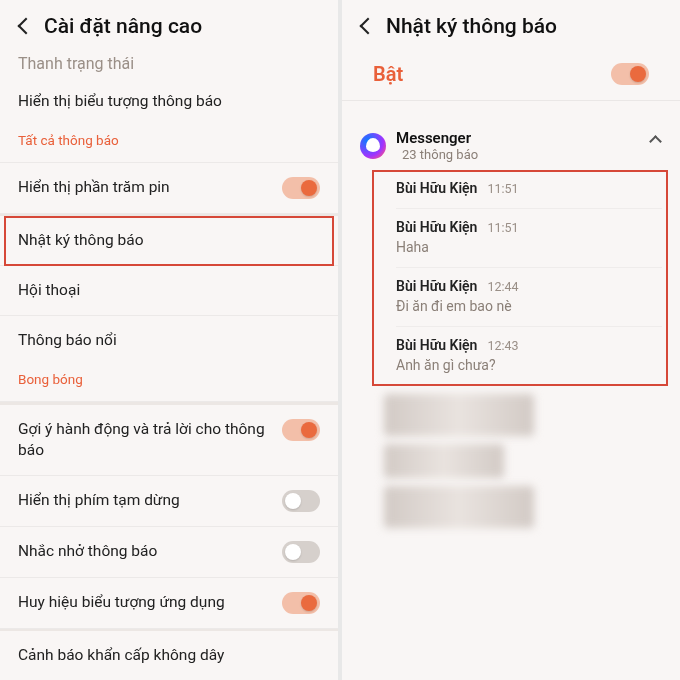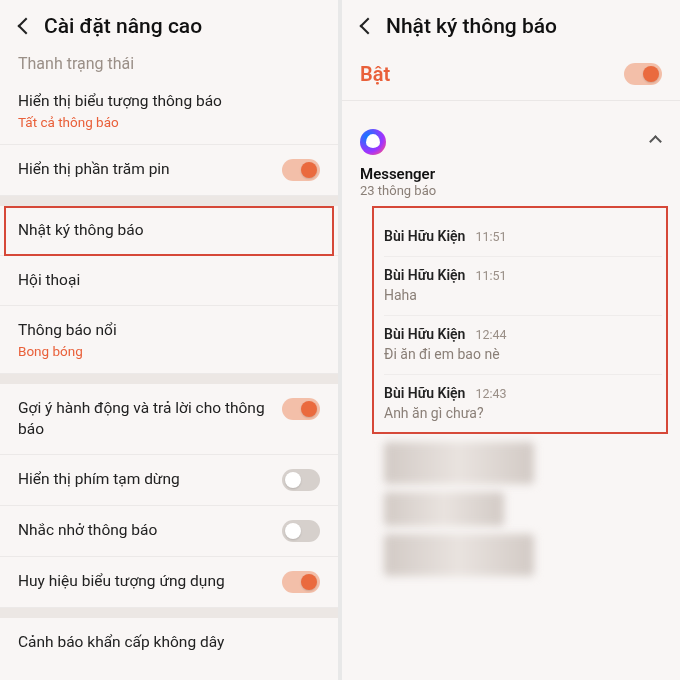--- a/index.html
+++ b/index.html
@@ -46,74 +46,73 @@
   }
   .row {
     padding: 14px 18px;
     border-bottom: 1px solid rgba(0,0,0,0.05);
     display: flex;
     justify-content: space-between;
   }
   .row.no-border { border-bottom: none; }
   .row .labels { display: flex; flex-direction: column; }
   .row-title { font-size: 15.5px; color: #222; line-height: 1.35; }
-  .row-sub { font-size: 13.5px; color: #e9603a; margin-top: 2px; }
+  .row-sub { font-size: 13.5px; color: #e9603a; margin-top: 20px; }
   .toggle {
     width: 38px; height: 22px; border-radius: 11px;
     background: #d6d0cc; position: relative; flex-shrink: 0;
   }
   .toggle::after {
     content: ""; position: absolute; width: 16px; height: 16px;
     background: #fff; border-radius: 50%; top: 3px; left: 3px;
     box-shadow: 0 1px 2px rgba(0,0,0,0.15);
   }
   .toggle.on { background: #f3bfa9; }
   .toggle.on::after { left: 19px; background: #ea6a3e; }
   .highlight-box {
     position: absolute;
     border: 2px solid #d64838;
     pointer-events: none;
   }
   .spacer { height: 10px; background: #ece7e4; }
 
   
   .master-row {
-    padding: 14px 18px;
+    padding: 14px 31px;
     border-bottom: 1px solid rgba(0,0,0,0.06);
     display: flex;
     align-items: center;
     justify-content: space-between;
   }
   .master-label { font-size: 20px; font-weight: 600; color: #e9603a; }
   .app-header {
-    display: flex; gap: 10px;
+    display: flex; align-items: center; gap: 10px;
     padding: 14px 18px 8px;
     position: relative;
-    flex-direction: column;
   }
   .app-icon {
     width: 26px; height: 26px; border-radius: 50%;
     background: radial-gradient(circle at 30% 30%, #0a7cff 0%, #a033ff 60%, #ff5280 90%);
     display: flex; align-items: center; justify-content: center;
     position: relative;
   }
   .app-icon::after{
     content:""; position:absolute; width:14px; height:14px; background:#fff;
     border-radius:50% 50% 50% 50% / 60% 60% 40% 40%;
     top:5px; left:6px;
   }
   .app-name { font-size: 15px; font-weight: 600; color: #111; }
-  .app-sub { font-size: 13px; color: #8a7f77; }
+  .app-sub { font-size: 13px; color: #8a7f77; margin-left: 6px; }
   .expand-chevron {
     width: 9px; height: 9px;
     border-left: 2px solid #555; border-top: 2px solid #555;
     transform: rotate(45deg);
     position: absolute; right: 20px; top: 22px;
   }
-  .notif-list { padding: 12px 18px 0 42px; }
+  .notif-list { padding: 0 18px 0 42px; margin-left: 12px; }
   .notif {
     padding: 10px 0 12px;
     border-bottom: 1px solid rgba(0,0,0,0.04);
   }
   .notif-top { display: flex; align-items: baseline; gap: 10px; }
   .notif-sender { font-size: 14px; font-weight: 600; color: #222; }
   .notif-time { font-size: 12.5px; color: #9a8f87; }
   .notif-body { font-size: 14px; color: #8a7f77; margin-top: 4px; }
   .blur-block {
     width: 150px; height: 42px; margin: 8px 0 6px;

